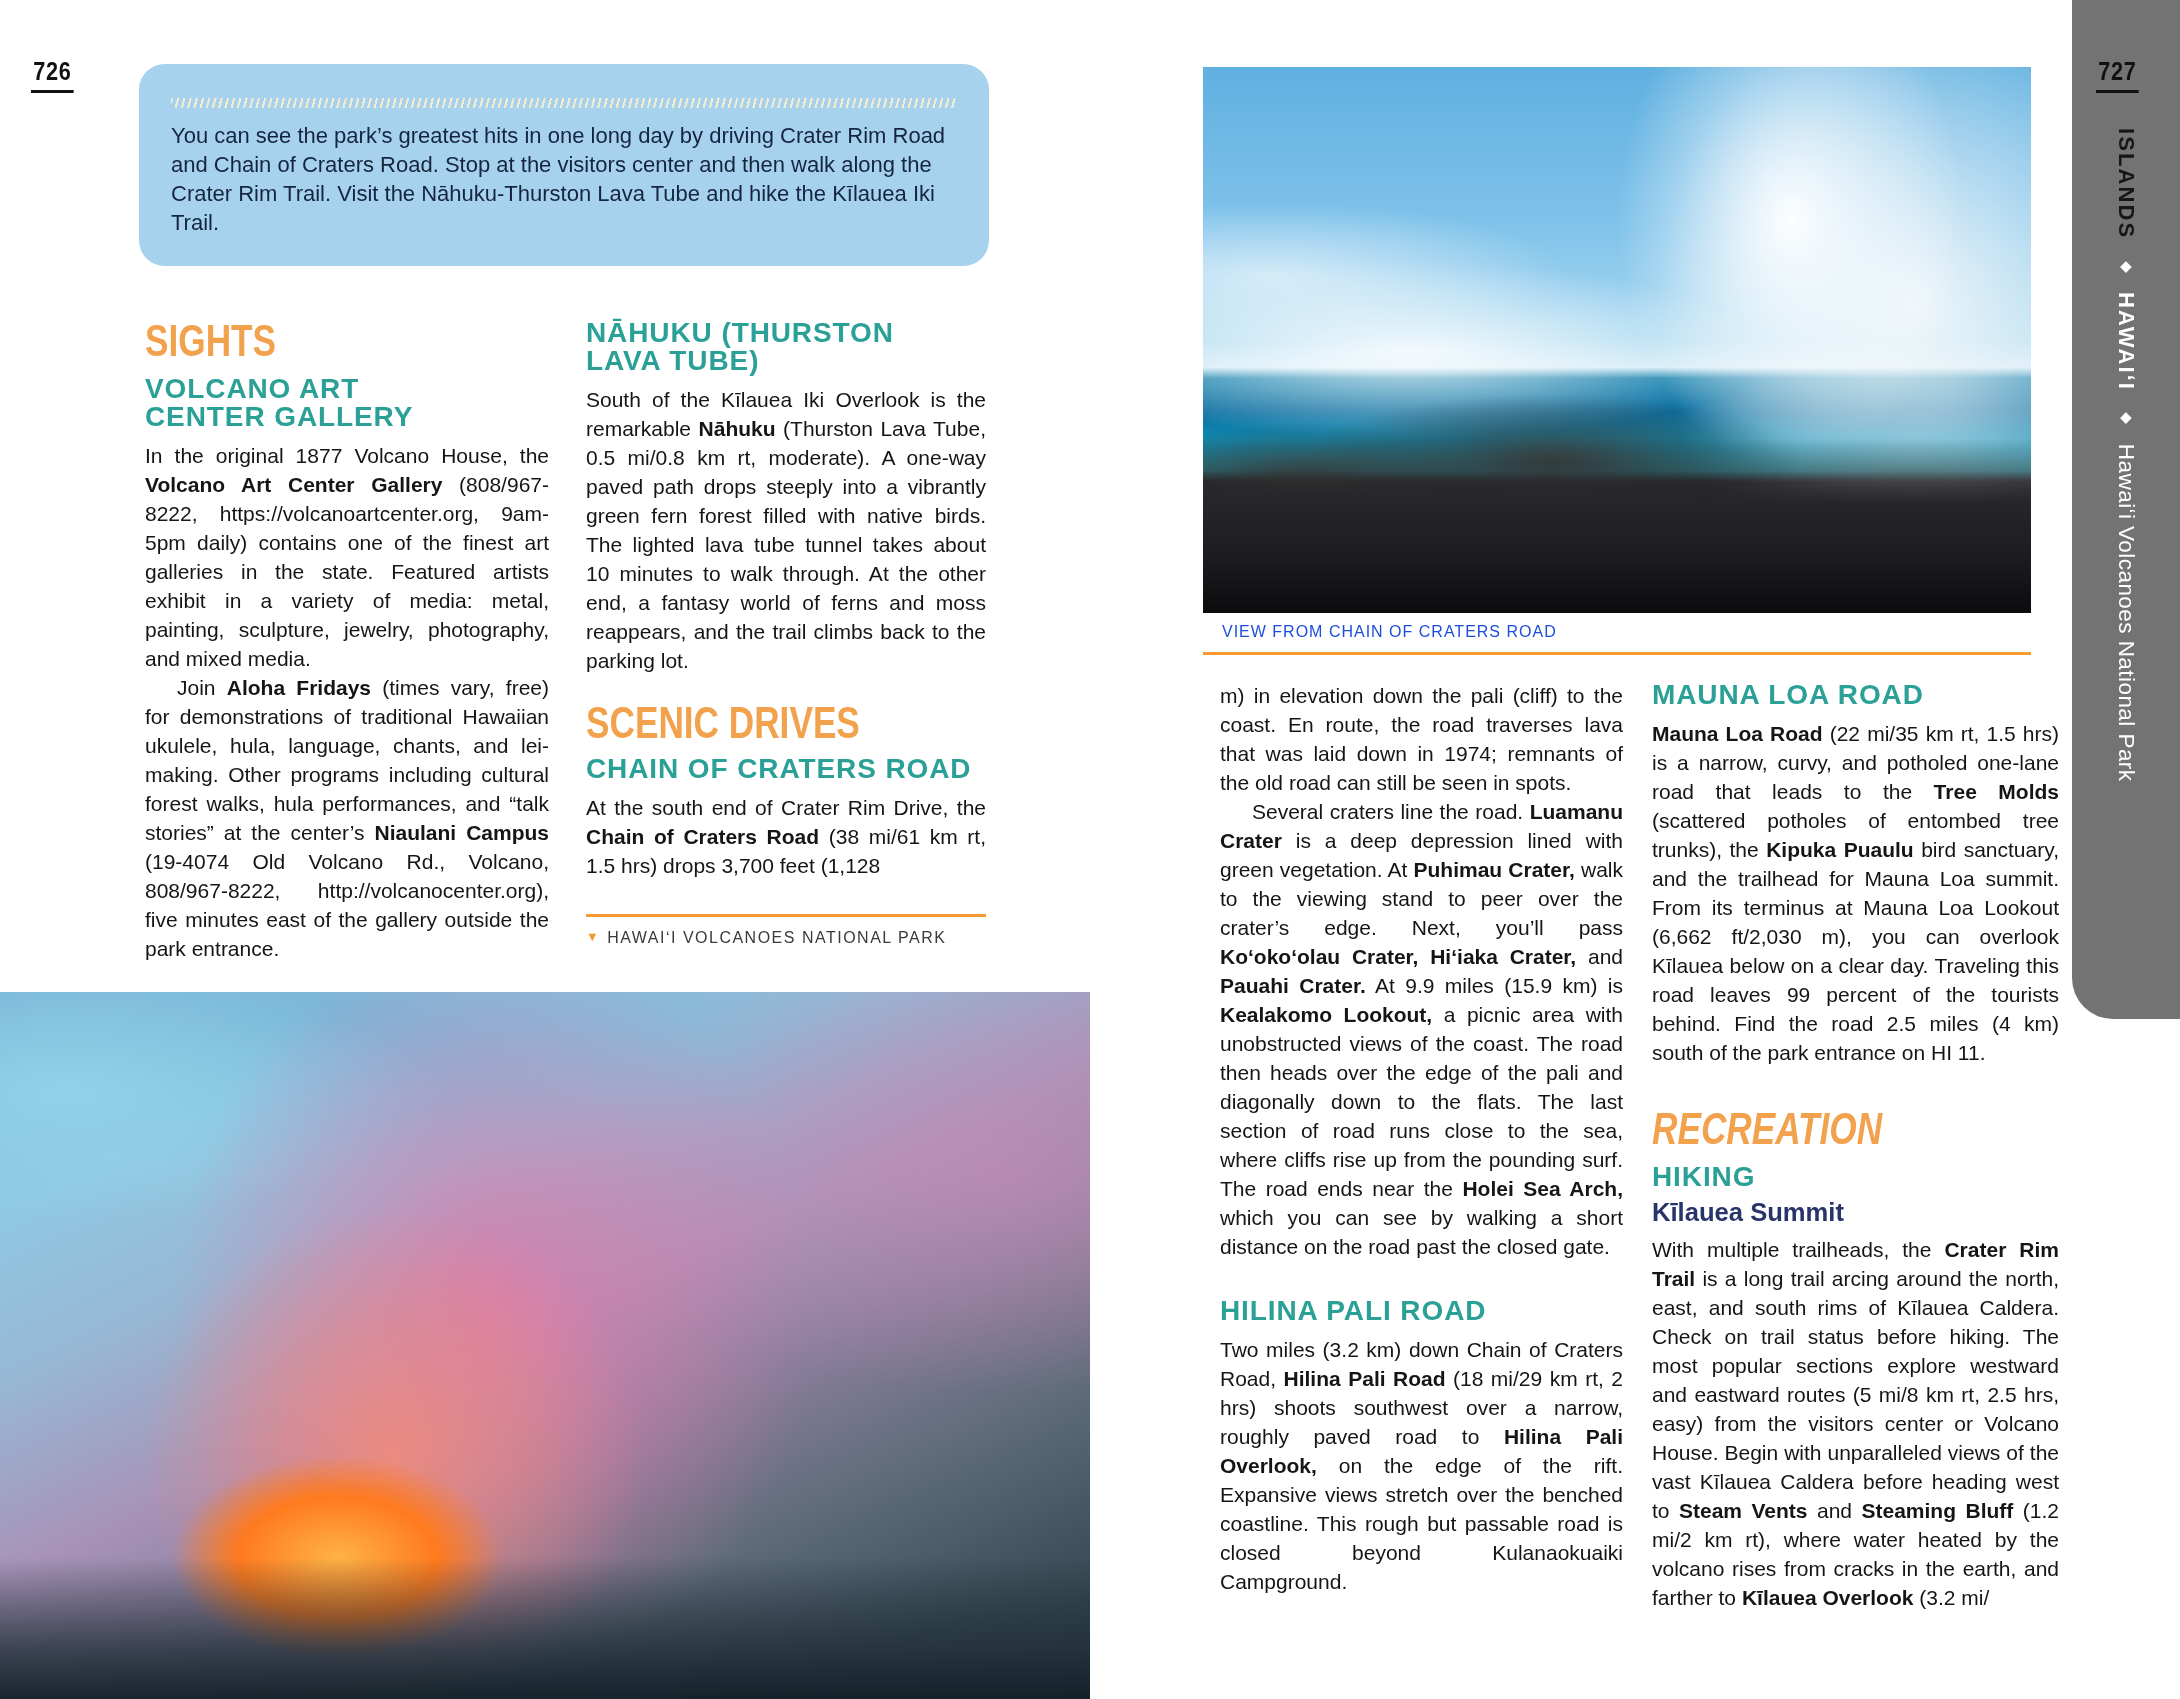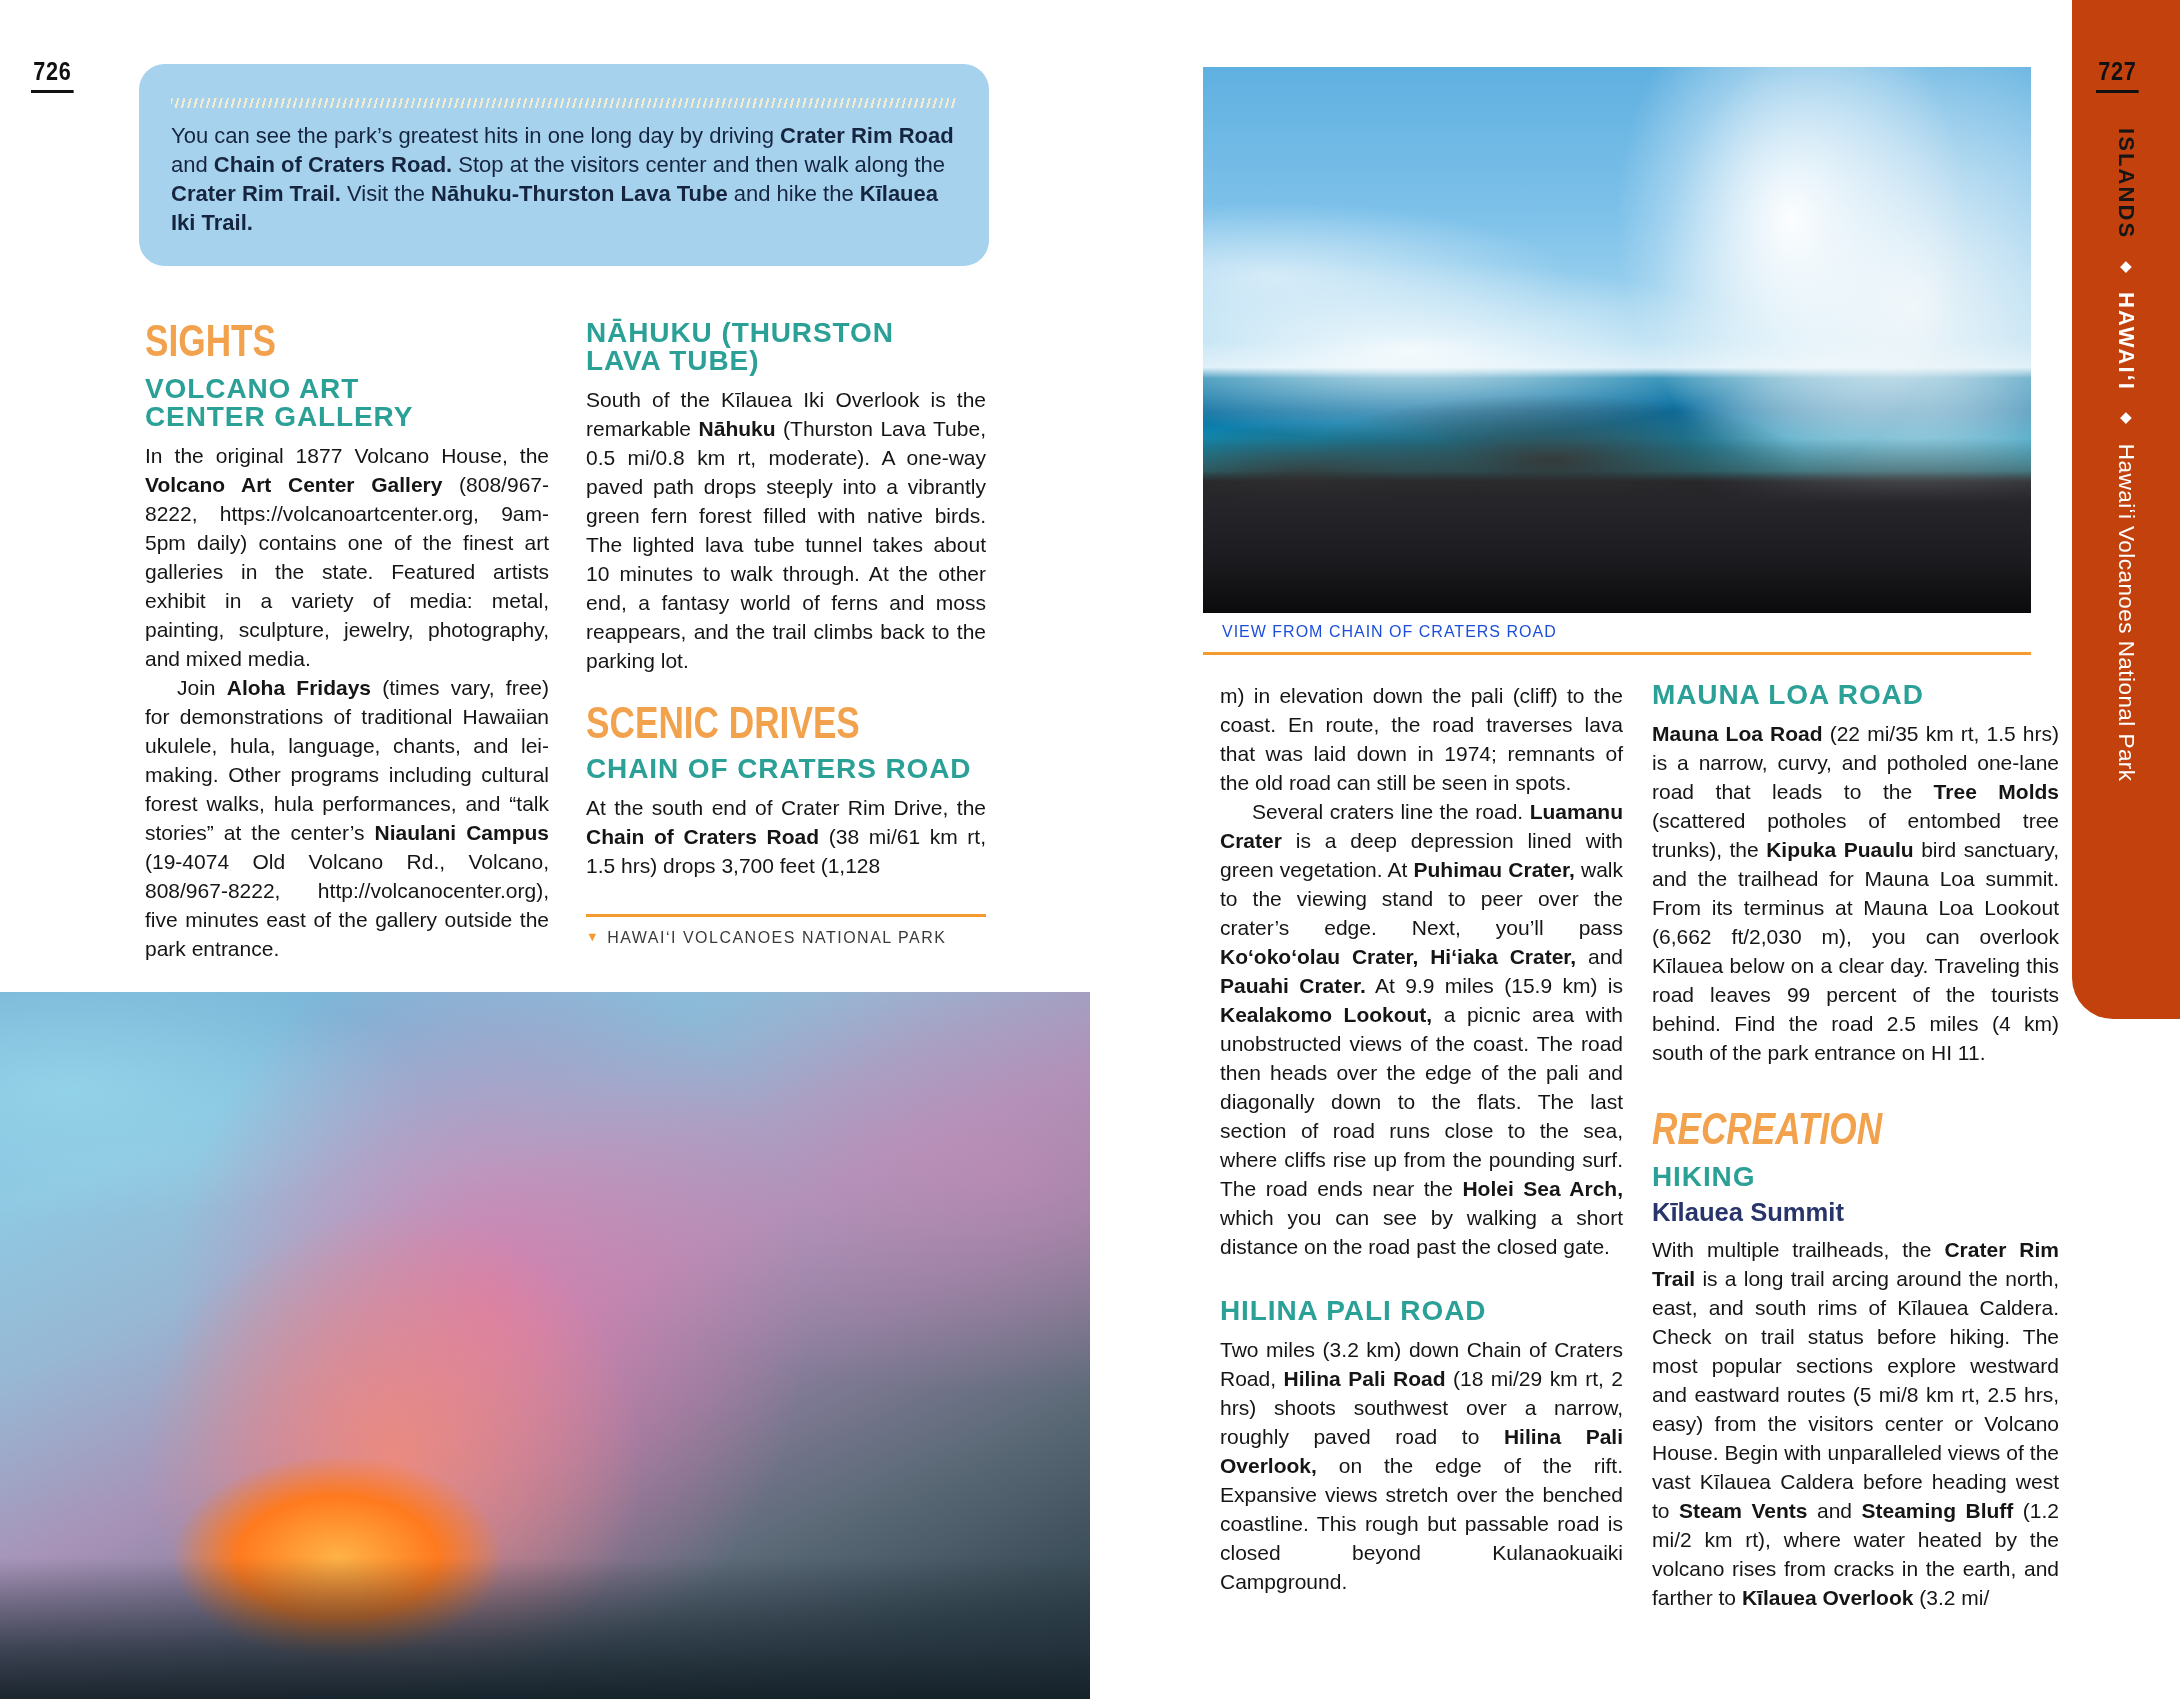--- a/index.html
+++ b/index.html
@@ -20,21 +20,21 @@
 
   
   .onebox{position:absolute;left:139px;top:64px;width:850px;height:202px;background:#A7D2EE;
           border-radius:25.6px;box-sizing:border-box;padding:24px 32px 0 32px;}
   .onebox-title{font-size:31.5px;font-weight:800;letter-spacing:0.4px;line-height:1.1;}
   .onebox-title .lead{color:#28356A;}
   .onebox-title .rest{color:#F6EDCF;margin-left:10.2px;}
   .box-hatch{height:9.4px;margin:10.2px 0 13.6px;border-radius:1.7px;
      background:repeating-linear-gradient(105deg,rgba(246,237,207,.95) 0 2.1px,rgba(246,237,207,0) 2.1px 6px);}
   .box-body{font-size:22px;line-height:29px;color:#16253F;text-align:left;}
-  .box-body .b{font-weight:700;}
+  .box-body .b{font-weight:400;}
 
   
   .col{position:absolute;top:319px;}
   #col-left1{left:145px;width:404px;}
   #col-left2{left:586px;width:400px;}
   #col-mid{left:1220px;top:681px;width:403px;position:absolute;}
   #col-right{left:1652px;top:681px;width:407px;position:absolute;}
 
   .rule-orange{height:2.6px;background:#F49A2E;border:0;margin:0;}
   .marker{display:flex;align-items:center;gap:8.5px;margin-top:12px;}
@@ -61,21 +61,21 @@
       linear-gradient(to top,rgba(20,32,40,.95) 0%,rgba(30,44,54,.75) 7%,rgba(40,56,66,0) 20%),
       radial-gradient(ellipse 221px 136px at 31% 80%,#ffb347,#ff7a1e 45%,rgba(255,122,30,0) 75%),
       radial-gradient(ellipse 358px 358px at 36% 66%,rgba(244,140,120,.85),rgba(244,140,120,0) 70%),
       radial-gradient(ellipse 443px 528px at 45% 45%,rgba(225,120,170,.8),rgba(225,120,170,0) 72%),
       radial-gradient(ellipse 681px 307px at 92% 26%,rgba(205,140,185,.55),rgba(205,140,185,0) 70%),
       radial-gradient(ellipse 511px 187px at 6% 14%,rgba(150,215,235,.8),rgba(150,215,235,0) 70%),
       radial-gradient(ellipse 767px 204px at 30% 4%,rgba(120,180,215,.9),rgba(120,180,215,0) 75%),
       linear-gradient(155deg,#7cb6d8 0%,#8fc8e2 18%,#97b8d4 32%,#a793b8 48%,#8c7f9e 60%,#5c6a78 75%,#3d4f5a 88%,#2c3d47 100%);}
 
   
-  #side-tab{position:absolute;left:2072px;top:0;width:108px;height:1019px;background:#c2410c;
+  #side-tab{position:absolute;left:2072px;top:0;width:108px;height:1019px;background:#737373;
             border-bottom-left-radius:41px;}
   #pagenum-right{position:absolute;left:24px;top:56px;}
   .vtext{position:absolute;top:128px;left:50%;transform:translateX(-50%);
          writing-mode:vertical-rl;text-orientation:mixed;white-space:nowrap;}
   .vt-black{color:#161616;font-weight:800;font-size:22px;letter-spacing:2.1px;}
   .vt-white-bold{color:#ffffff;font-weight:800;font-size:22px;letter-spacing:2.1px;}
   .vt-dia{color:#ffffff;font-size:15.3px;margin:13.6px 0;}
   .vt-park{color:#ffffff;font-size:22.6px;font-weight:400;letter-spacing:0.4px;}
 
   #pagenum-left{position:absolute;left:31px;top:56px;}

